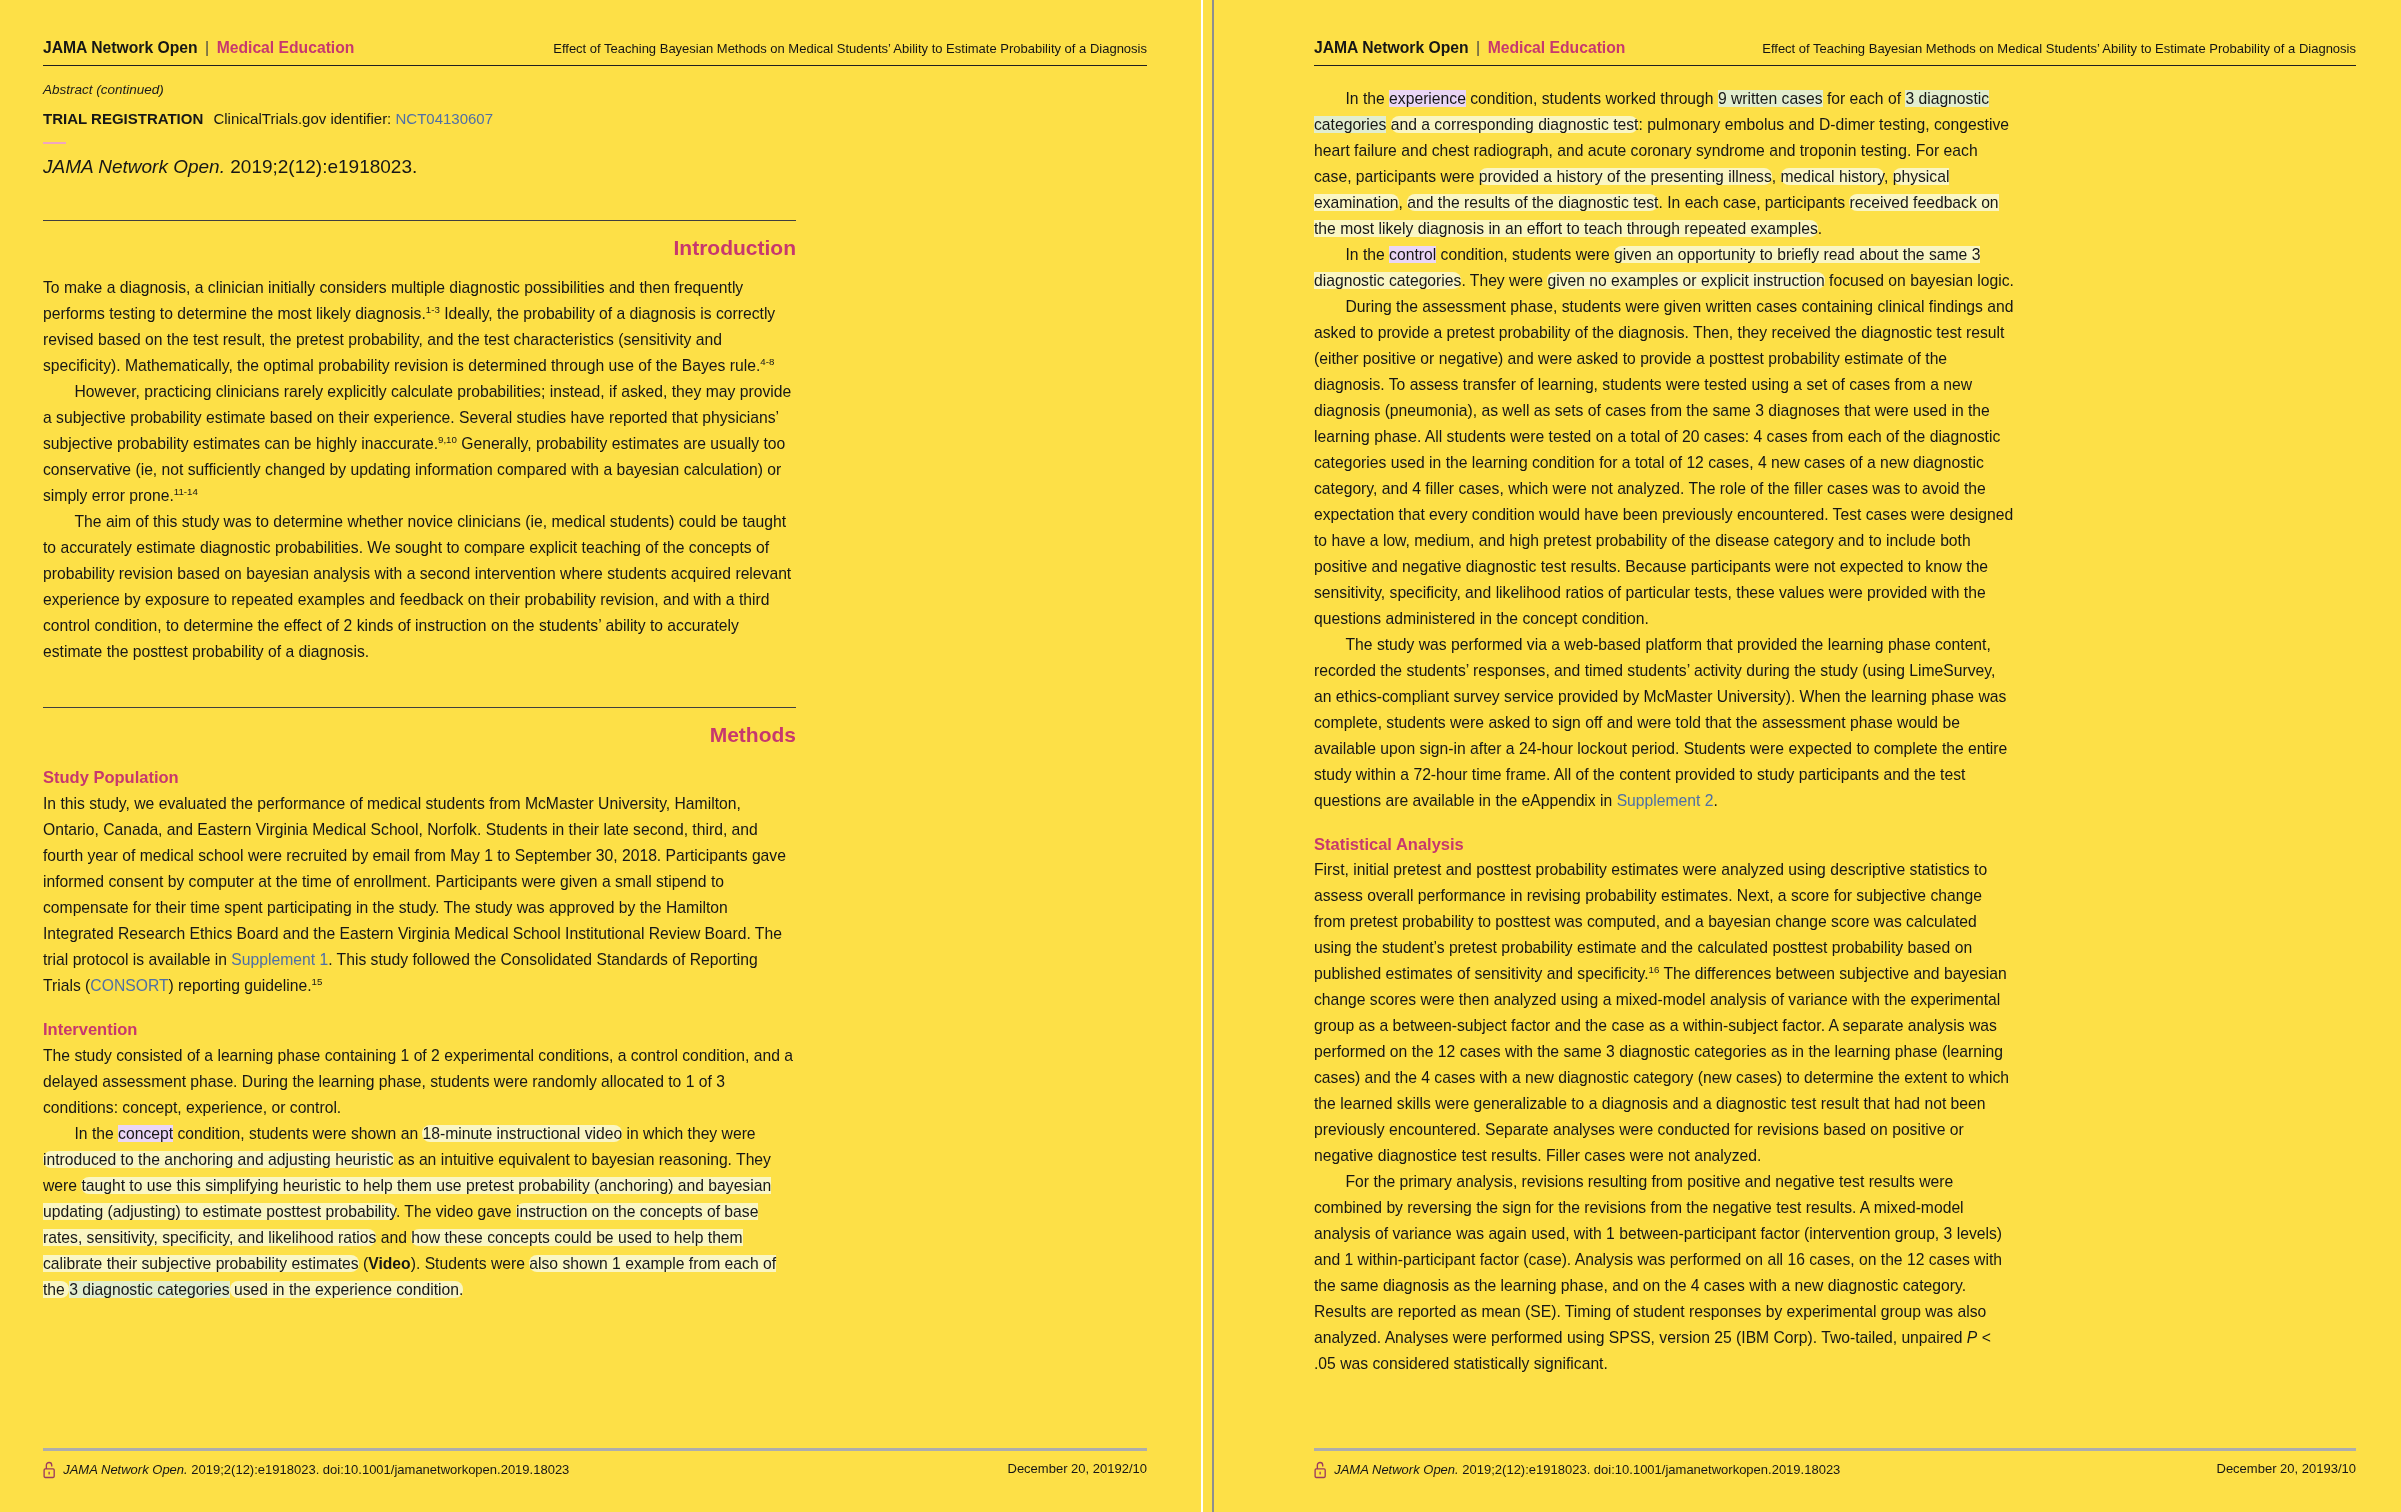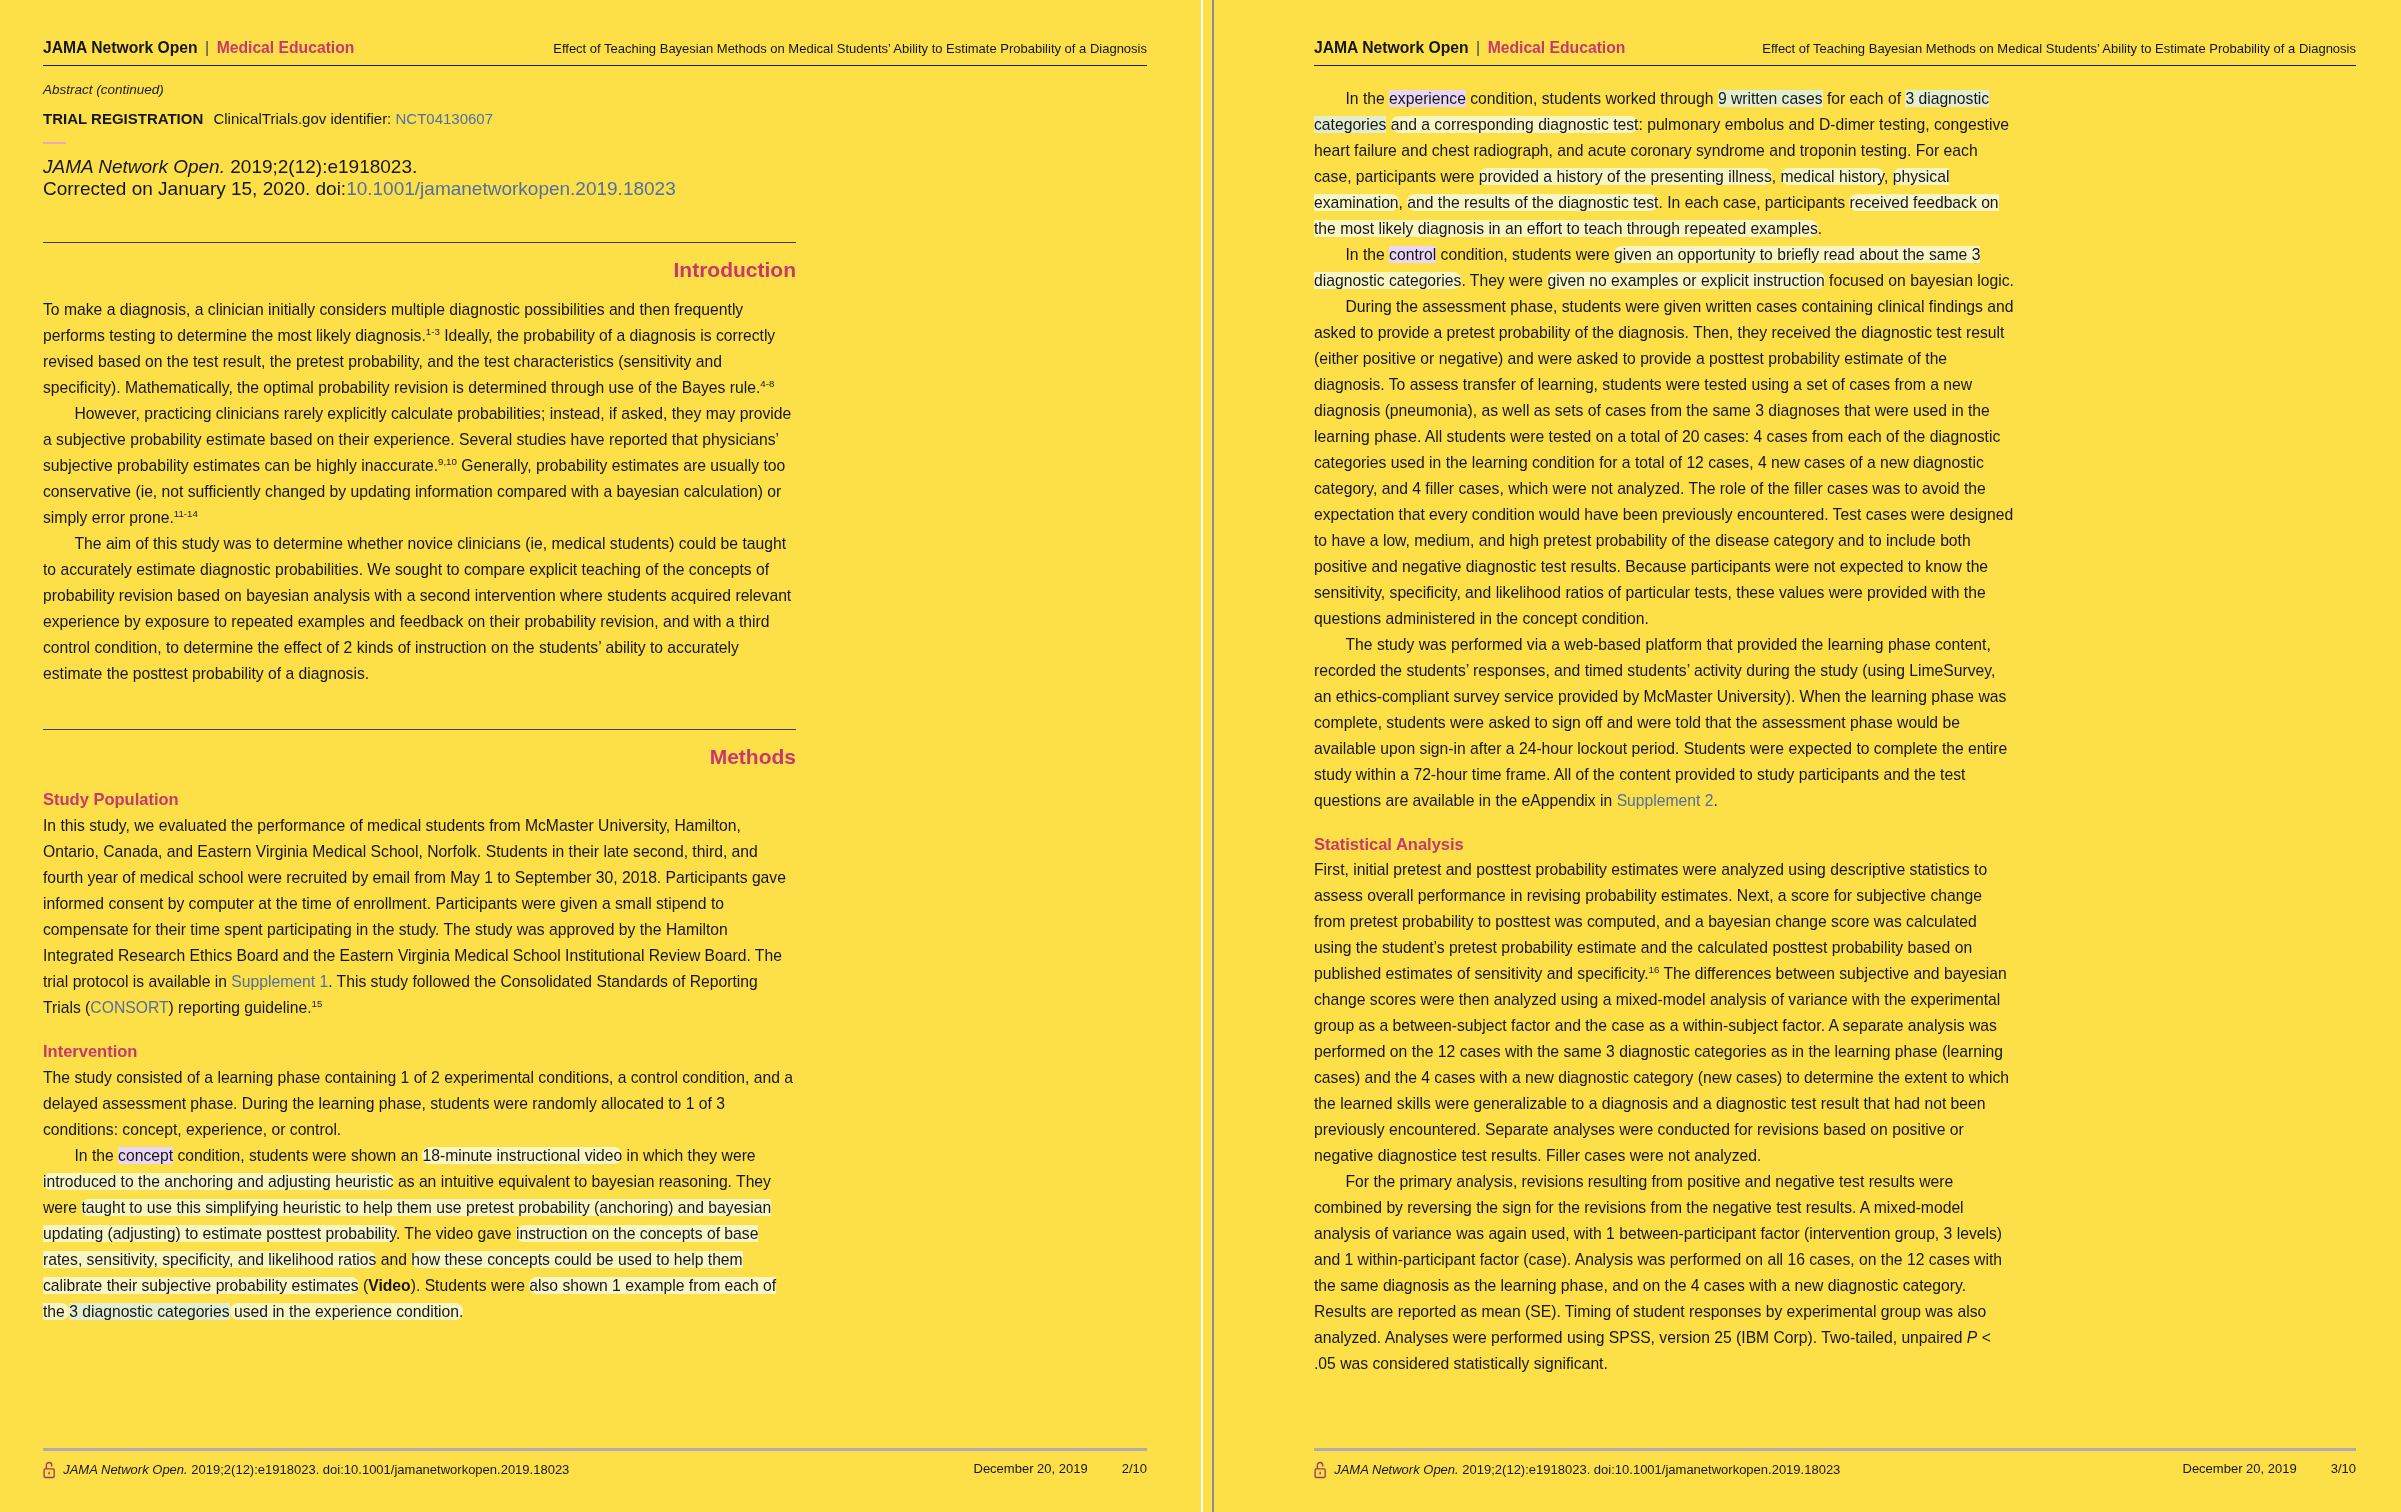--- a/index.html
+++ b/index.html
@@ -50,40 +50,39 @@
   sup{font-size:9.7px;line-height:0;position:relative;top:-6px;vertical-align:baseline;}
   .hl-y{background:var(--hl-y);border-radius:8px;}
   .hl-g{background:var(--hl-g);}
   .hl-p{background:var(--hl-p);}
 
   .ftr{position:absolute;top:1448px;border-top:3px solid var(--ftr-rule);padding-top:9.7px;
        display:flex;justify-content:space-between;align-items:flex-start;font-size:13px;}
   #page1 .ftr{left:43px;width:1104px;}
   #page2 .ftr{left:111px;width:1042px;}
   .ftr-left{display:flex;align-items:center;gap:7.5px;}
-  .ftr-right{display:flex;gap:34px;padding-left:24px;}
+  .ftr-right{display:flex;padding-left:24px;}
   .lock{flex:0 0 auto;}
 </style>
 </head>
 <body>
 
 <div class="page" id="page1">
   <div class="inner">
     <div class="hdr">
       <div class="hdr-left">
         <span>JAMA Network Open</span><span class="hdr-sep">|</span><span class="hdr-section">Medical Education</span>
       </div>
       <div class="hdr-title">Effect of Teaching Bayesian Methods on Medical Students’ Ability to Estimate Probability of a Diagnosis</div>
     </div>
     <div class="col">
         <div class="note"><span class="i">Abstract (continued)</span></div>
         <div class="meta"><span class="b">TRIAL REGISTRATION</span><span> ClinicalTrials.gov identifier: </span><span class="link">NCT04130607</span></div>
         <div class="pinkrule"></div>
         <div class="cite"><span class="i">JAMA Network Open.</span><span> 2019;2(12):e1918023.</span></div>
-        <div class="cite"><span>Corrected on January 15, 2020. doi:</span><span class="link">10.1001/jamanetworkopen.2019.18023</span></div>
         <div class="rule"></div>
         <div class="h1"><span>Introduction</span></div>
         <p class="p"><span>To make a diagnosis, a clinician initially considers multiple diagnostic possibilities and then frequently performs testing to determine the most likely diagnosis.</span><sup>1-3</sup><span> Ideally, the probability of a diagnosis is correctly revised based on the test result, the pretest probability, and the test characteristics (sensitivity and specificity). Mathematically, the optimal probability revision is determined through use of the Bayes rule.</span><sup>4-8</sup></p>
         <p class="p pi"><span>However, practicing clinicians rarely explicitly calculate probabilities; instead, if asked, they may provide a subjective probability estimate based on their experience. Several studies have reported that physicians’ subjective probability estimates can be highly inaccurate.</span><sup>9,10</sup><span> Generally, probability estimates are usually too conservative (ie, not sufficiently changed by updating information compared with a bayesian calculation) or simply error prone.</span><sup>11-14</sup></p>
         <p class="p pi"><span>The aim of this study was to determine whether novice clinicians (ie, medical students) could be taught to accurately estimate diagnostic probabilities. We sought to compare explicit teaching of the concepts of probability revision based on bayesian analysis with a second intervention where students acquired relevant experience by exposure to repeated examples and feedback on their probability revision, and with a third control condition, to determine the effect of 2 kinds of instruction on the students’ ability to accurately estimate the posttest probability of a diagnosis.</span></p>
         <div class="rule"></div>
         <div class="h1"><span>Methods</span></div>
         <div class="h2"><span>Study Population</span></div>
         <p class="p"><span>In this study, we evaluated the performance of medical students from McMaster University, Hamilton, Ontario, Canada, and Eastern Virginia Medical School, Norfolk. Students in their late second, third, and fourth year of medical school were recruited by email from May 1 to September 30, 2018. Participants gave informed consent by computer at the time of enrollment. Participants were given a small stipend to compensate for their time spent participating in the study. The study was approved by the Hamilton Integrated Research Ethics Board and the Eastern Virginia Medical School Institutional Review Board. The trial protocol is available in </span><span class="link">Supplement 1</span><span>. This study followed the Consolidated Standards of Reporting Trials (</span><span class="link">CONSORT</span><span>) reporting guideline.</span><sup>15</sup></p>
         <div class="h2"><span>Intervention</span></div>

